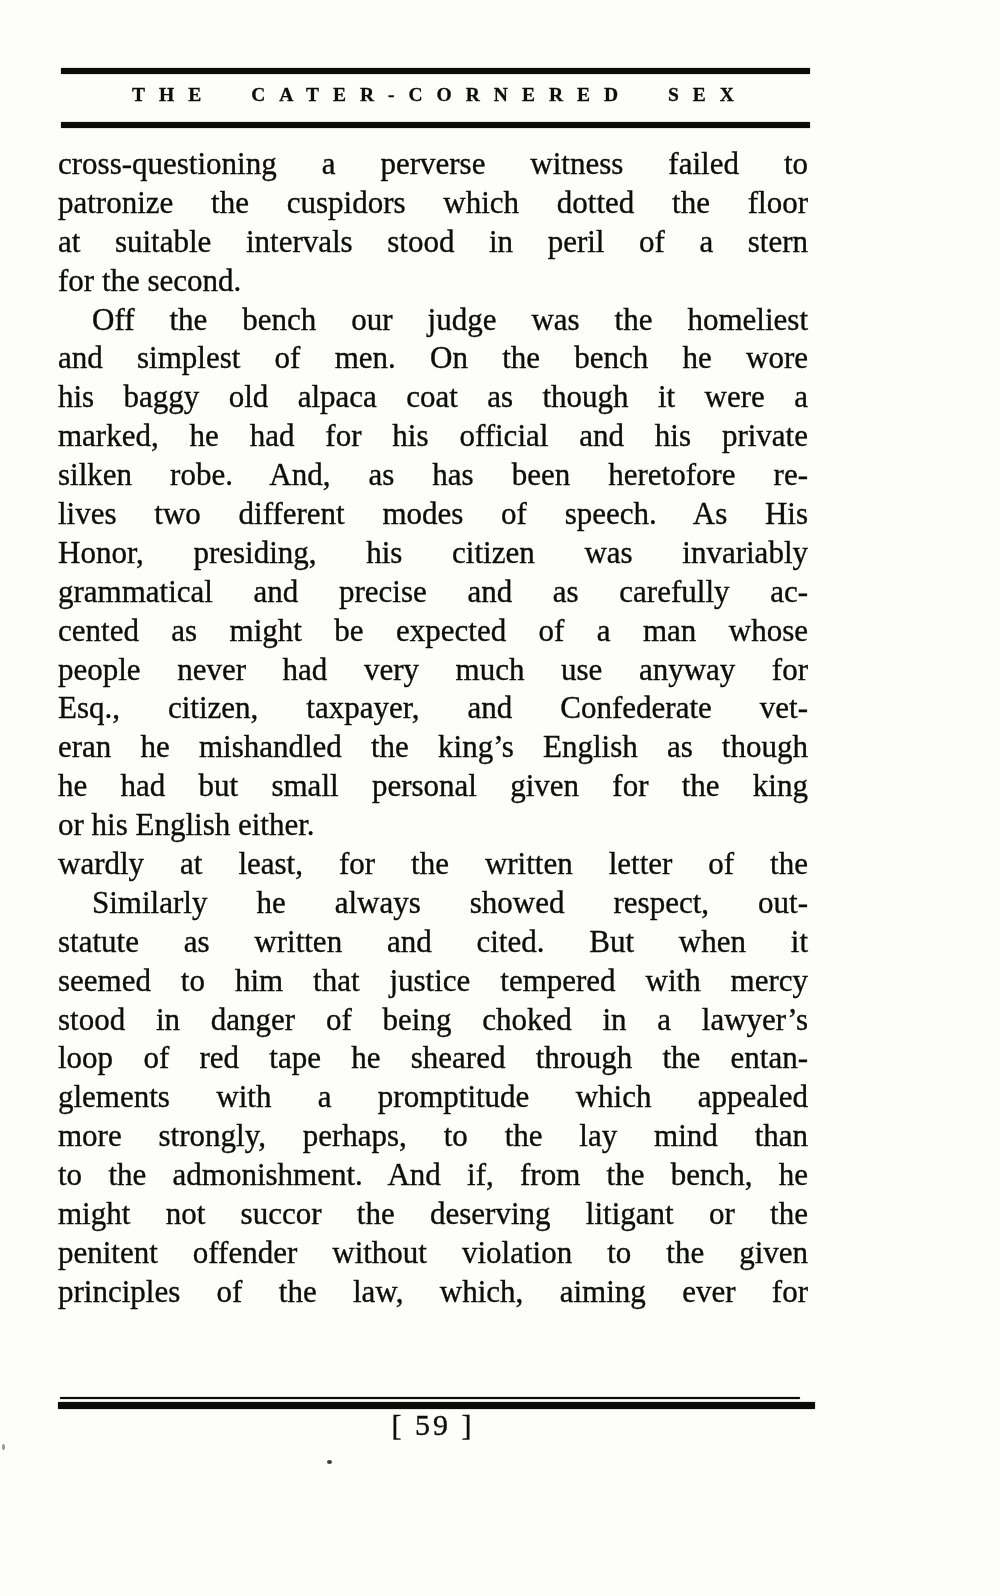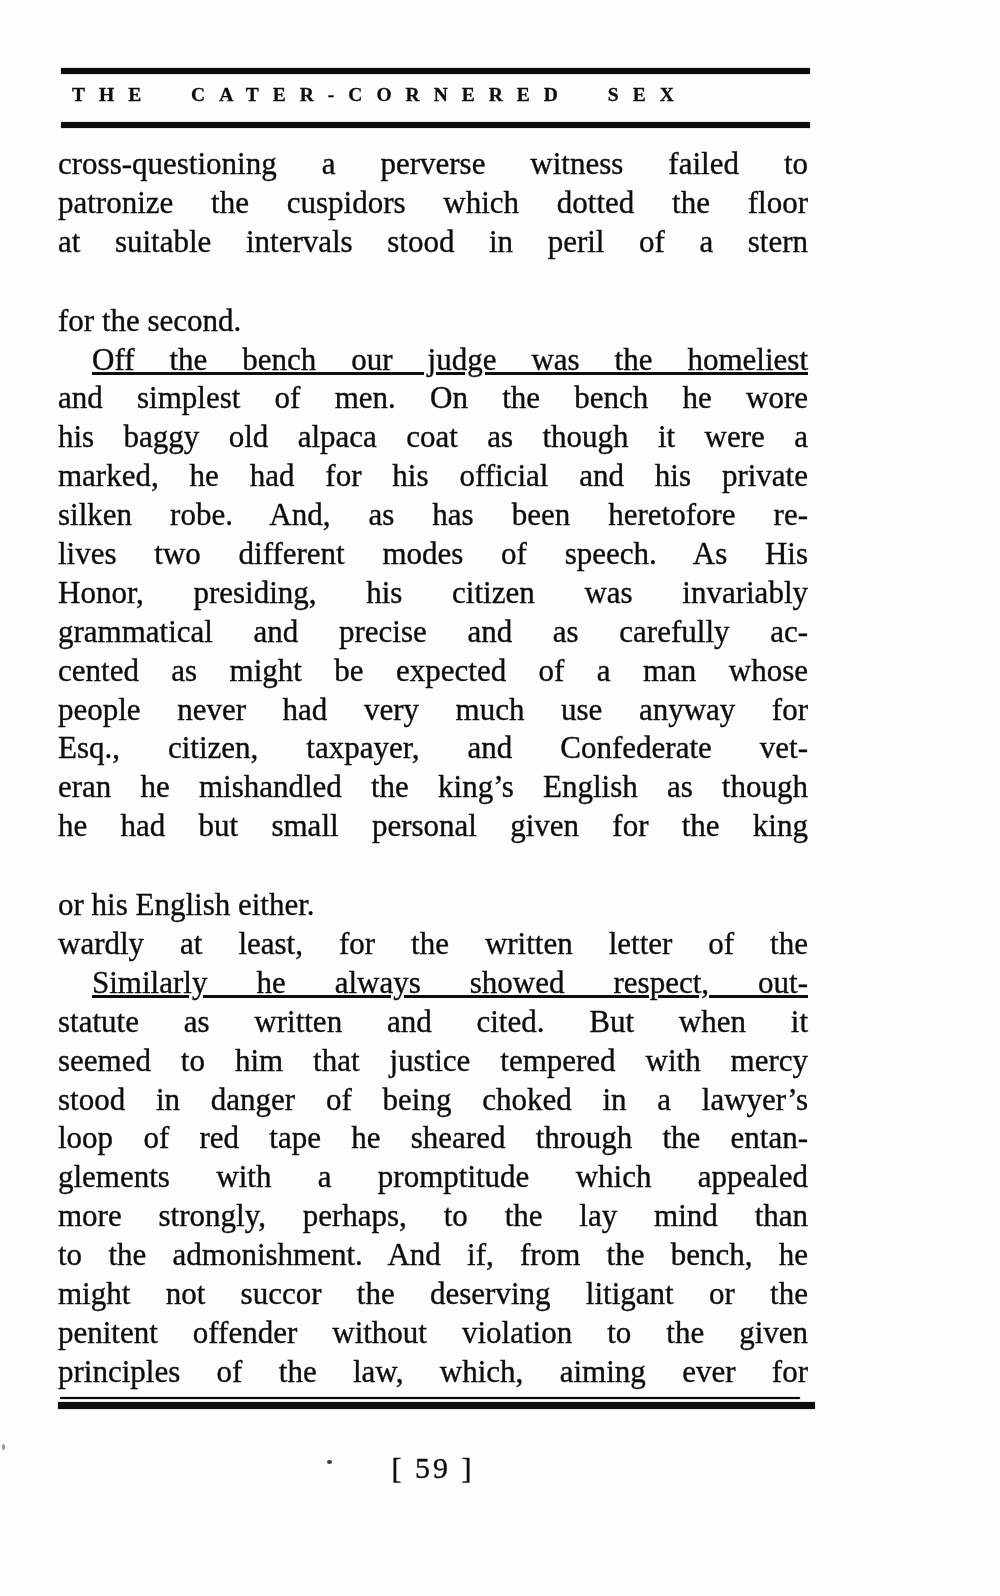--- a/index.html
+++ b/index.html
@@ -33,20 +33,21 @@
   .rule-mid    { left: 3px;  top: 122px;  width: 749px; height: 6px; }
   .rule-thin   { left: 2px;  top: 1397px; width: 740px; height: 2px; }
   .rule-bottom { left: 0px;  top: 1402px; width: 757px; height: 7px; }
   .header-title {
     position: absolute;
     top: 84px;
     left: 0;
     width: 750px;
     box-sizing: border-box;
     padding-left: 14px;
+    text-align: center;
     white-space: nowrap;
     font-size: 19.5px;
     font-weight: bold;
     letter-spacing: 14px;
     word-spacing: 17px;
     -webkit-text-stroke: 0.3px #0e0d0b;
   }
   .body-text {
     position: absolute;
     left: 0;
@@ -54,31 +55,30 @@
     width: 750px;
     font-size: 31px;
     line-height: 38.9px;
   }
   .line {
     text-align: justify;
     text-align-last: justify;
     height: 38.9px;
     -webkit-text-stroke: 0.35px #0e0d0b;
   }
-  .line.flush { text-align-last: left; margin-top: 40px; }
-  .line.indent { text-indent: 34px; text-decoration: underline; }
+  .line.flush { text-align-last: left; }
+  .line.indent { text-indent: 34px; }
   .page-number {
     position: absolute;
     top: 1408px;
     left: 0;
     width: 750px;
     text-align: center;
     font-size: 30px;
     letter-spacing: 3px;
-    margin-top: 43px;
     -webkit-text-stroke: 0.35px #0e0d0b;
   }
   .speck {
     position: absolute;
     background: #1a1a18;
     border-radius: 50%;
   }
   .speck-a { left: 327px; top: 1460px; width: 5px; height: 4px; opacity: 0.85; }
   .speck-b { left: 2px;   top: 1444px; width: 3px; height: 6px; opacity: 0.45; }
 </style>

